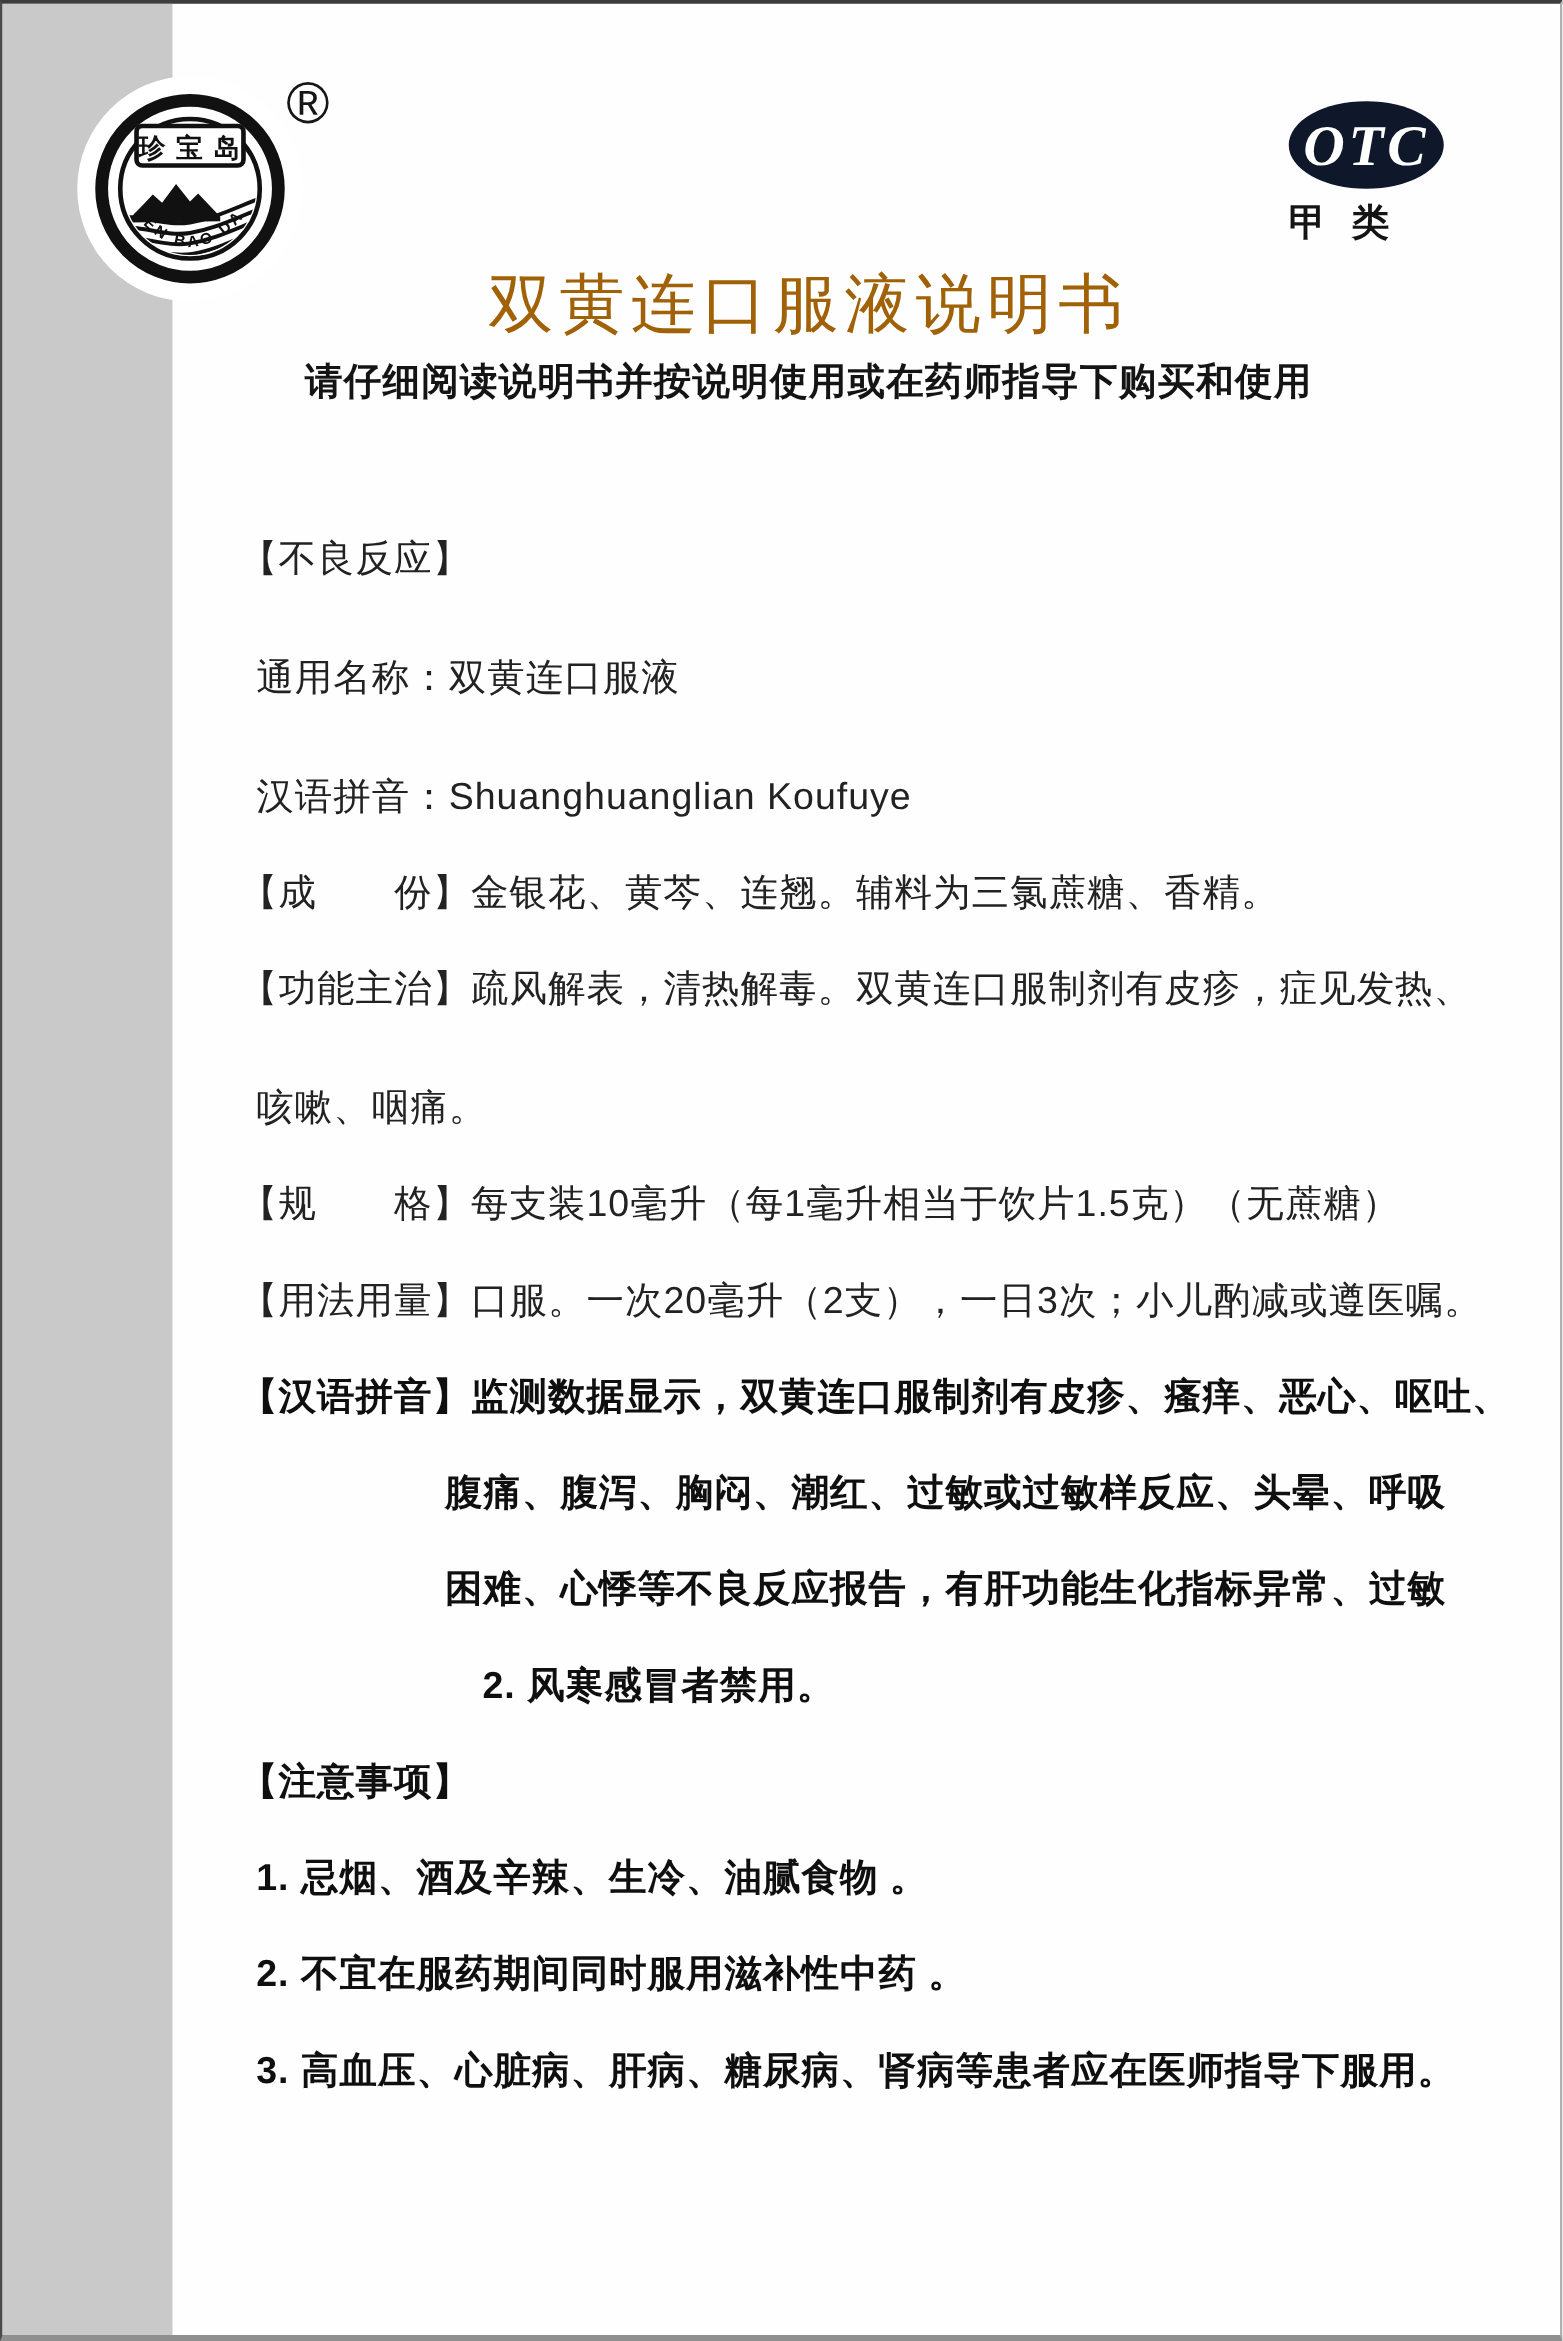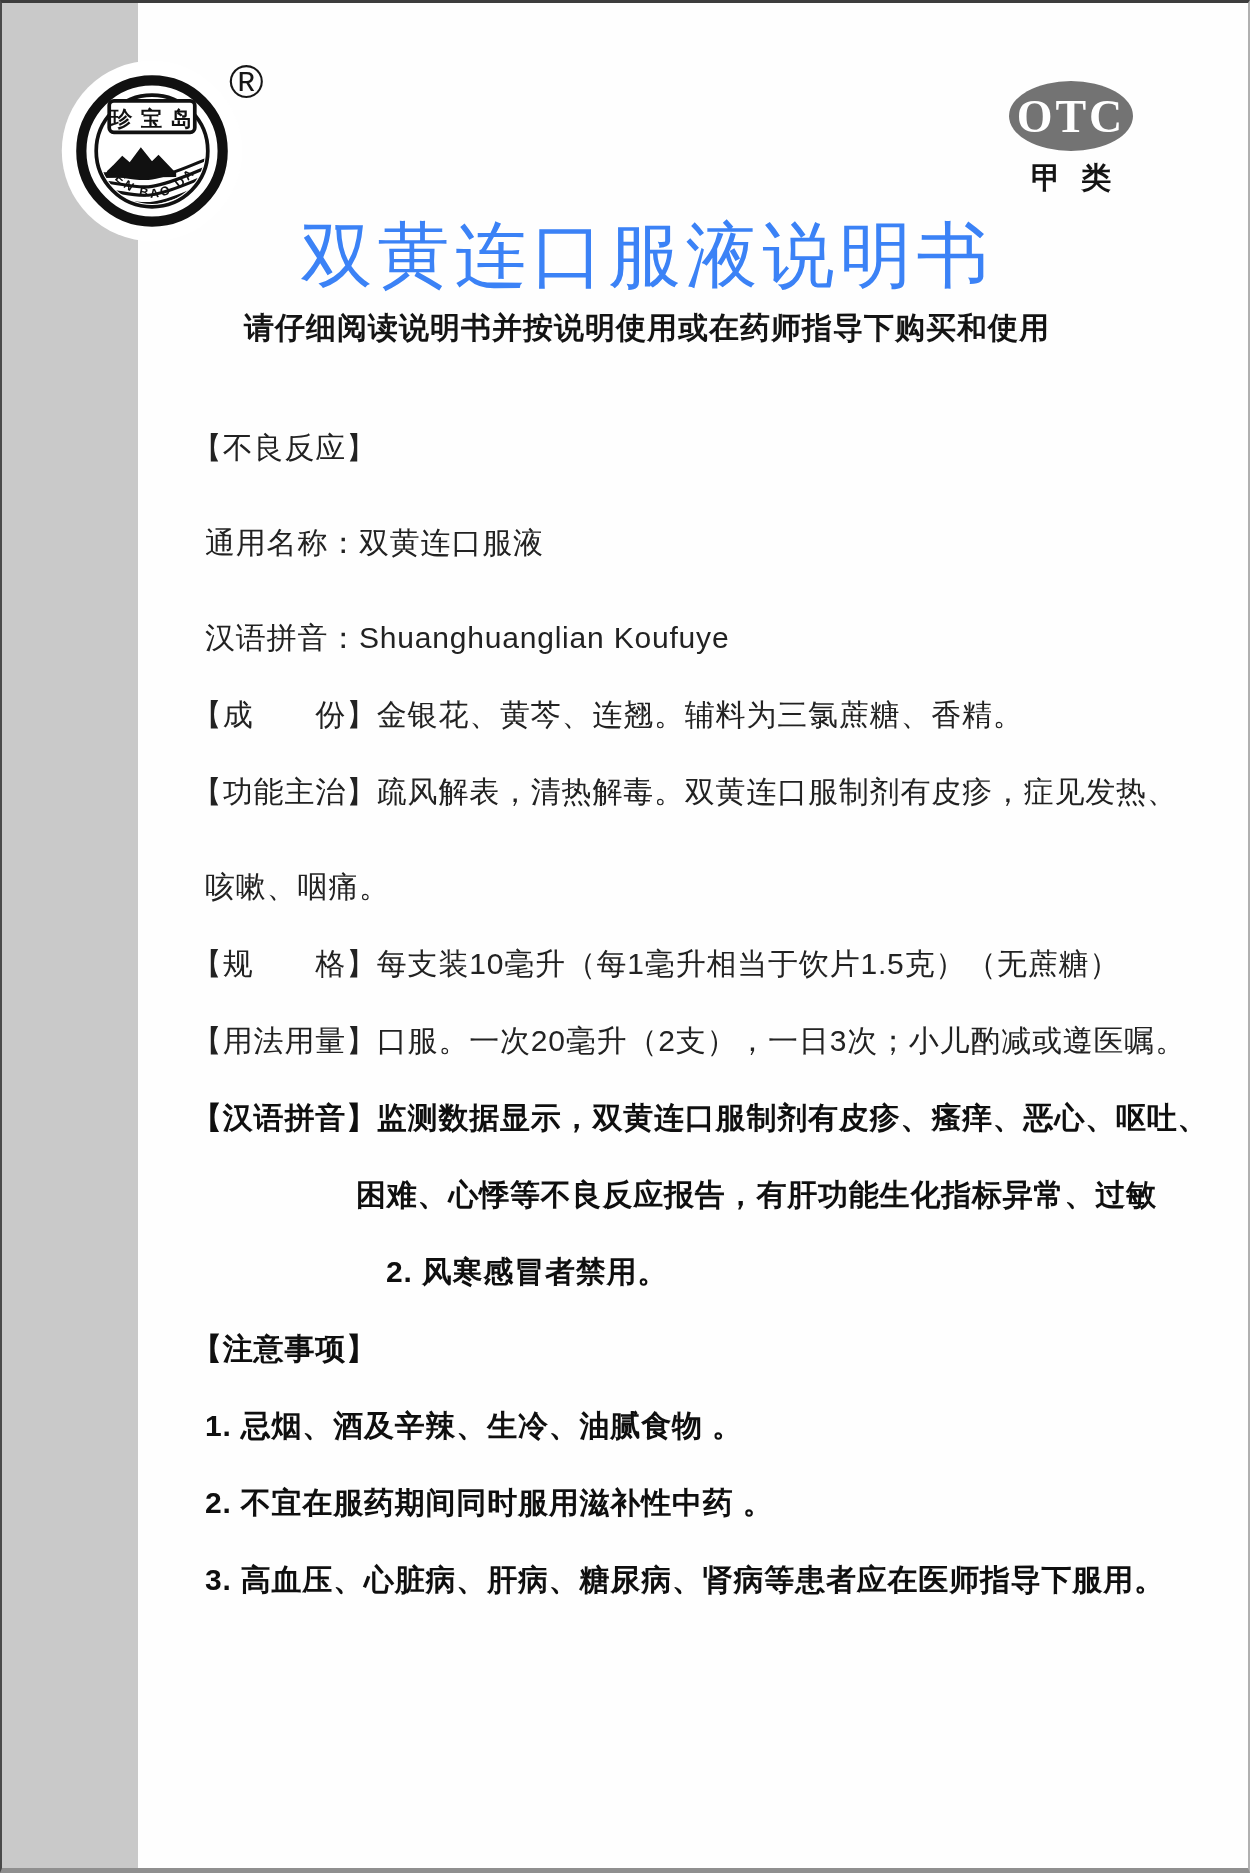--- a/index.html
+++ b/index.html
@@ -7,34 +7,34 @@
     position:relative;width:1250px;height:1873px;background:#fefefe;overflow:hidden;
     border-top:3px solid #3d3d3d;border-left:2px solid #4a4a4a;
     border-right:2px solid #b0b0b0;border-bottom:5px solid #8f8f8f;
     box-sizing:border-box;
     font-family:"Liberation Sans",sans-serif;color:#1c1c1c;
   }
   .gray-bar{position:absolute;left:0;top:0;width:136px;height:1868px;background:#c9c9c9;}
   .logo-wrap{position:absolute;left:57px;top:55px;width:186px;height:186px;}
   .trademark{position:absolute;left:227px;top:55px;font-size:47px;color:#161616;line-height:1;}
   .otc-badge{
-    position:absolute;left:1007px;top:78px;width:124px;height:70px;background:#737373;
-    border-radius:50%;display:flex;align-items:center;justify-content:center;
+    position:absolute;left:1029px;top:78px;width:124px;height:70px;background:#0f172a;
+    border-radius:50%;display:flex;align-items:center;justify-content:center;font-style:italic;
   }
   .otc-badge span{
     font-family:"Liberation Serif",serif;font-weight:bold;font-size:46px;color:#ffffff;letter-spacing:3px;
   }
   .otc-class{
     position:absolute;left:1029px;top:155px;width:124px;text-align:left;
     font-size:30px;font-weight:bold;color:#141414;letter-spacing:6px;
   }
   .heading{position:absolute;left:145px;top:212px;width:1000px;text-align:center;}
   .title{
-    font-family:"Liberation Serif",serif;font-size:72px;font-weight:500;
-    letter-spacing:5px;color:#3b82f6;line-height:1.15;white-space:nowrap;
+    font-family:"Liberation Serif",serif;font-size:52px;font-weight:500;
+    letter-spacing:5px;color:#a16207;line-height:1.15;white-space:nowrap;
   }
   .subtitle{
     margin-top:10px;font-size:30px;font-weight:bold;color:#141414;letter-spacing:1px;white-space:nowrap;
   }
   .doc{position:absolute;left:190px;top:391px;width:1020px;}
   .l{height:47px;line-height:47px;font-size:30px;letter-spacing:0.8px;white-space:nowrap;color:#222;}
   .b{font-weight:bold;color:#0f0f0f;}
   .sub{padding-left:13px;margin-top:48px;}
   .item{padding-left:13px;}
   .adr{padding-left:164px;}
@@ -87,20 +87,21 @@
   <div class="doc">
     <p class="l sec">【不良反应】</p>
     <p class="l sub">通用名称：双黄连口服液</p>
     <p class="l sub">汉语拼音：Shuanghuanglian Koufuye</p>
     <p class="l sec">【成　　份】金银花、黄芩、连翘。辅料为三氯蔗糖、香精。</p>
     <p class="l sec">【功能主治】疏风解表，清热解毒。双黄连口服制剂有皮疹，症见发热、</p>
     <p class="l sub">咳嗽、咽痛。</p>
     <p class="l sec">【规　　格】每支装10毫升（每1毫升相当于饮片1.5克）（无蔗糖）</p>
     <p class="l sec">【用法用量】口服。一次20毫升（2支），一日3次；小儿酌减或遵医嘱。</p>
     <p class="l sec b">【汉语拼音】监测数据显示，双黄连口服制剂有皮疹、瘙痒、恶心、呕吐、</p>
+    <p class="l adr b">腹痛、腹泻、胸闷、潮红、过敏或过敏样反应、头晕、呼吸</p>
     <p class="l adr b">困难、心悸等不良反应报告，有肝功能生化指标异常、过敏</p>
     <p class="l jin2 b">2. 风寒感冒者禁用。</p>
     <p class="l sec b">【注意事项】</p>
     <p class="l item b">1. 忌烟、酒及辛辣、生冷、油腻食物 。</p>
     <p class="l item b">2. 不宜在服药期间同时服用滋补性中药 。</p>
     <p class="l item b">3. 高血压、心脏病、肝病、糖尿病、肾病等患者应在医师指导下服用。</p>
 
   </div>
 </div>
 

